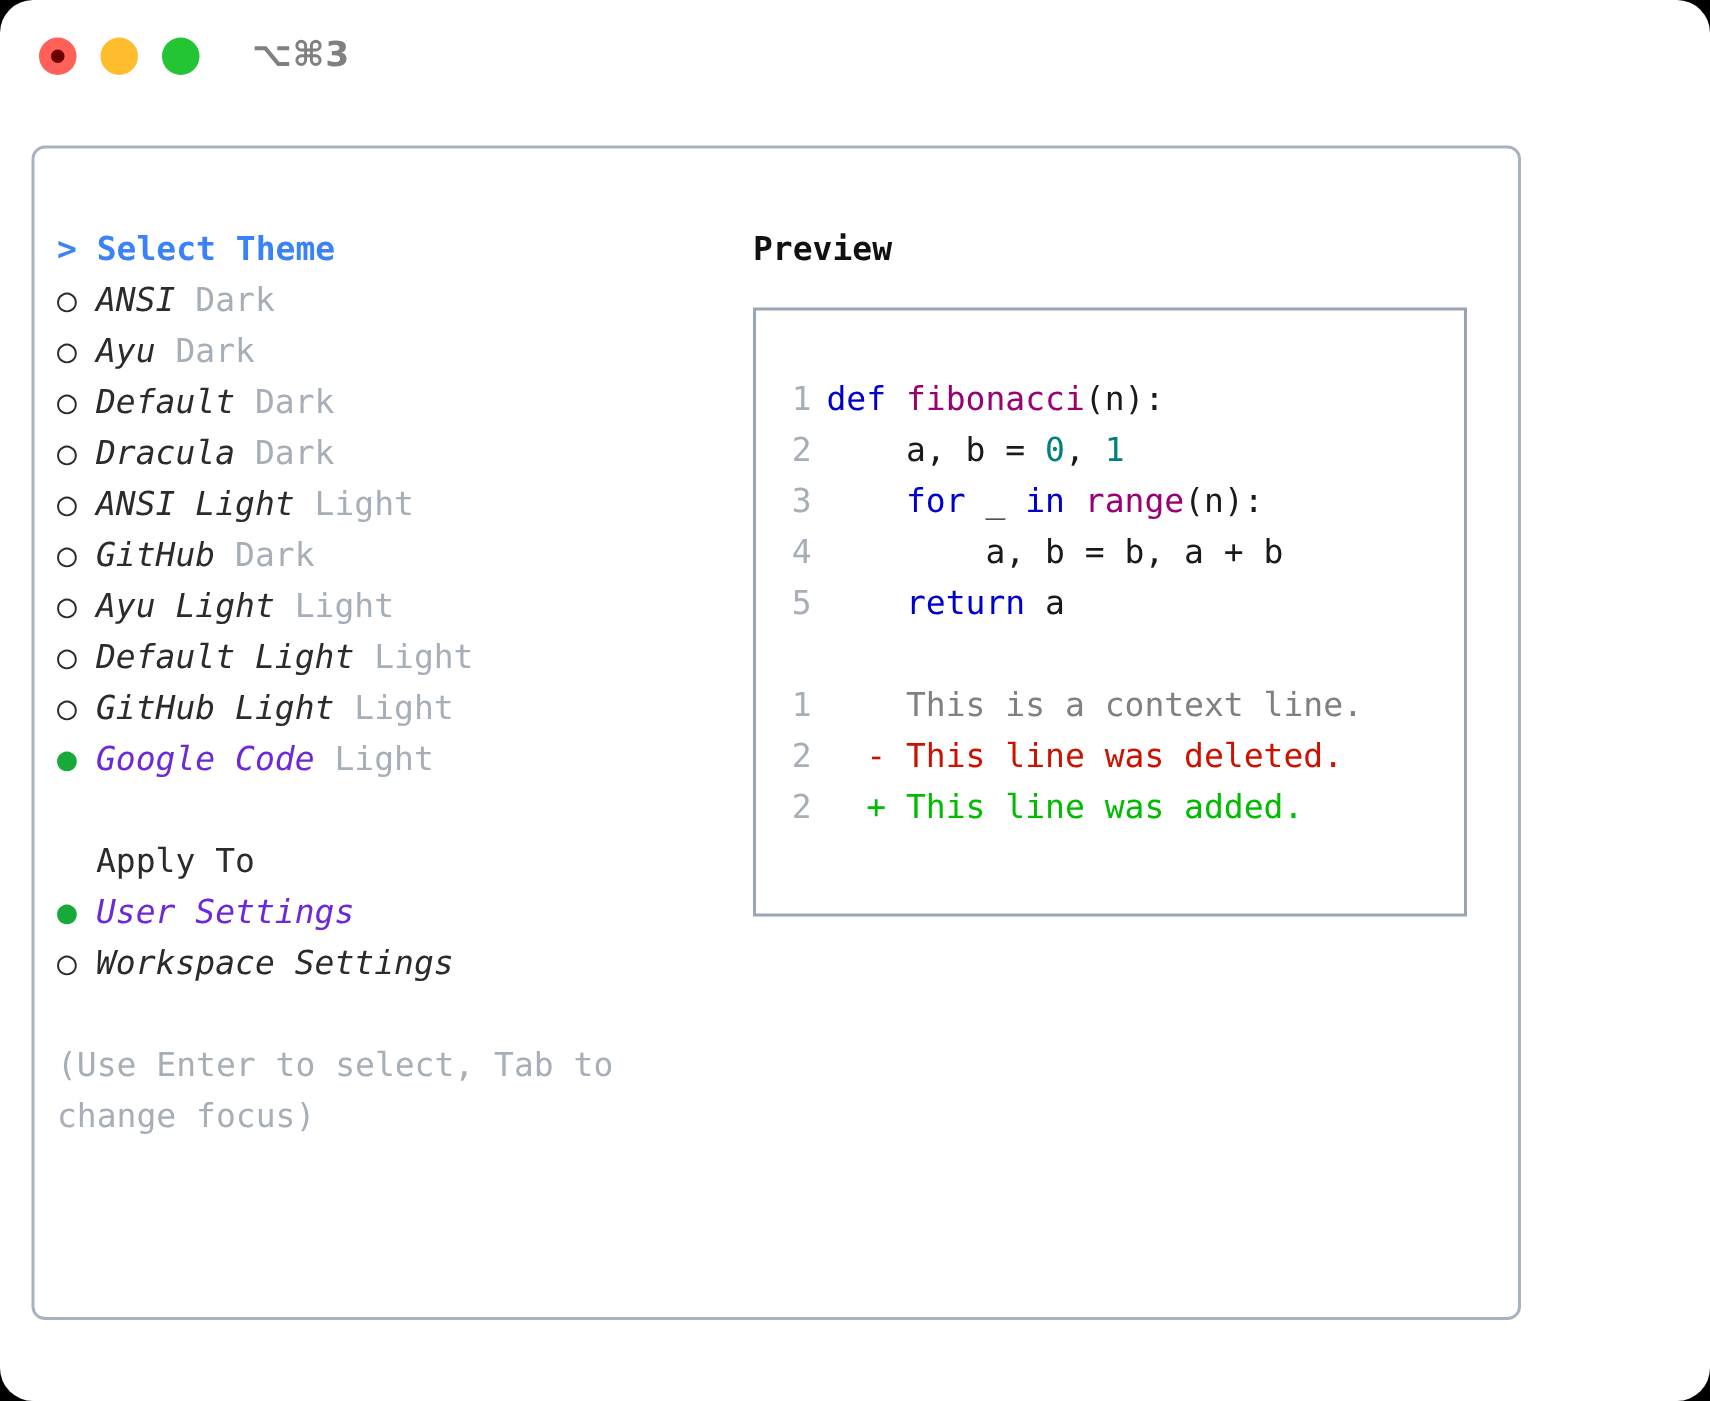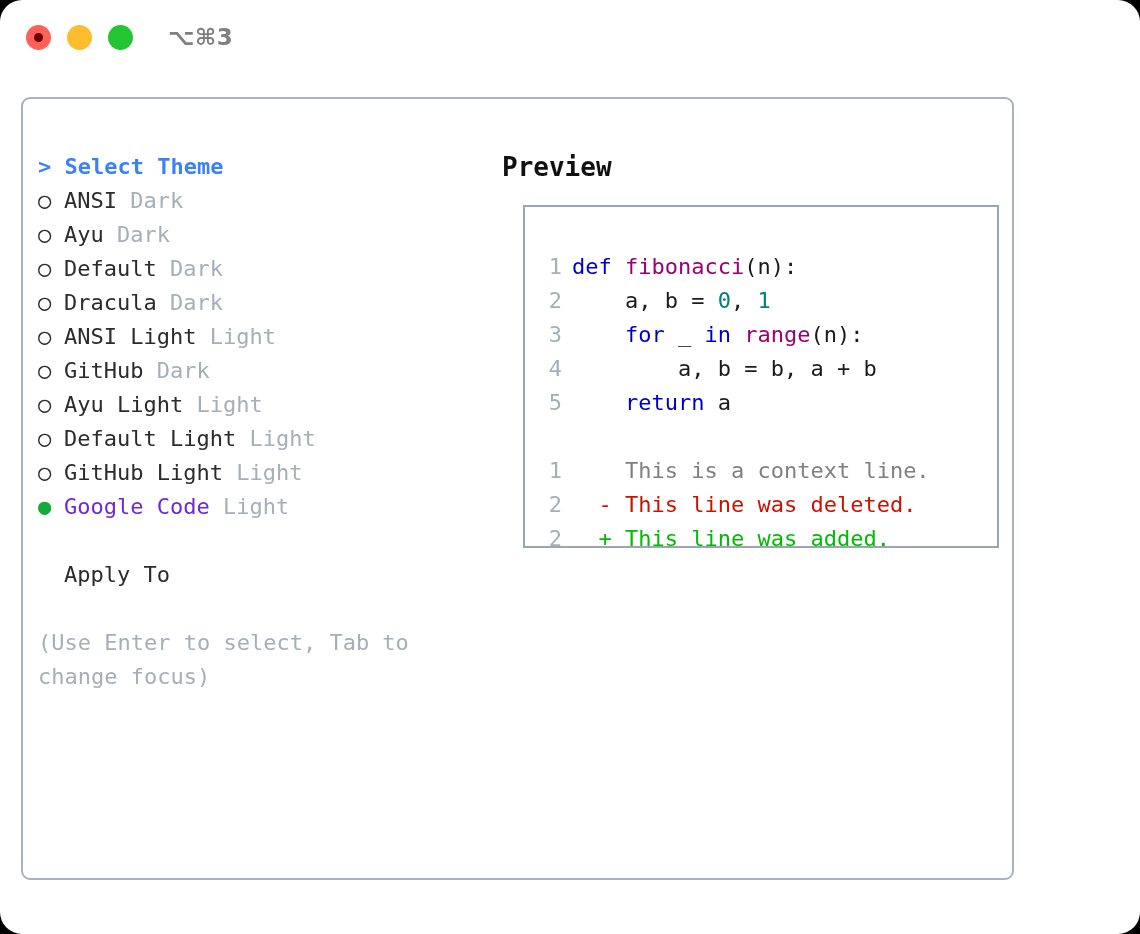--- a/index.html
+++ b/index.html
@@ -108,21 +108,21 @@
     color: #2b2b2b;
     white-space: pre;
     display: block;
   }
   .marker {
     display: inline-block;
     width: 26px;
     color: #2b2b2b;
   }
   .marker.sel { color: #17a93a; }
-  .opt-label { color: #2b2b2b; }
+  .opt-label { color: #2b2b2b; font-style: italic; }
   .opt-row.selected .opt-label { color: #6d28d9; }
   .opt-tag { color: #a6aeb8; }
 
   .group-header {
     font-size: 22px;
     line-height: 34px;
     color: #2b2b2b;
     white-space: pre;
   }
   .group-header .marker { color: transparent; }
@@ -138,34 +138,33 @@
   }
 
   
   .right-col {
     position: absolute;
     left: 479px;
     top: 51px;
     width: 490px;
   }
   .preview-title {
-    font-size: 26px;
+    font-size: 22px;
     font-weight: 700;
     color: #111111;
     line-height: 34px;
   }
   .preview-box {
     margin-top: 21px;
     width: 476px;
-    height: 343px;
+    height: 406px;
     border: 2px solid #9aa5b5;
     box-sizing: border-box;
     background: #ffffff;
     padding: 43px 0 0 11px;
-    margin-left: 21px;
   }
 
   .code-line {
     font-size: 22px;
     line-height: 34px;
     white-space: pre;
     color: #1a1a1a;
   }
   .ln {
     display: inline-block;
@@ -213,20 +212,24 @@
           <div class="opt-row"><span class="marker">○</span><span class="opt-label">Ayu Light</span><span class="opt-tag"> Light</span></div>
           <div class="opt-row"><span class="marker">○</span><span class="opt-label">Default Light</span><span class="opt-tag"> Light</span></div>
           <div class="opt-row"><span class="marker">○</span><span class="opt-label">GitHub Light</span><span class="opt-tag"> Light</span></div>
           <div class="opt-row selected"><span class="marker sel">●</span><span class="opt-label">Google Code</span><span class="opt-tag"> Light</span></div>
         </div>
 
       <div class="spacer-line"></div>
 
       <div class="group-header"><span class="marker">○</span><span>Apply To</span></div>
 
+      <div id="apply-list">
+          <div class="opt-row selected"><span class="marker sel">●</span><span class="opt-label">User Settings</span></div>
+          <div class="opt-row"><span class="marker">○</span><span class="opt-label">Workspace Settings</span></div>
+        </div>
 
       <div class="spacer-line"></div>
 
       <div class="hint">(Use Enter to select, Tab to change focus)</div>
     </div>
 
     <div class="right-col">
       <div class="preview-title">Preview</div>
 
       <div class="preview-box">

